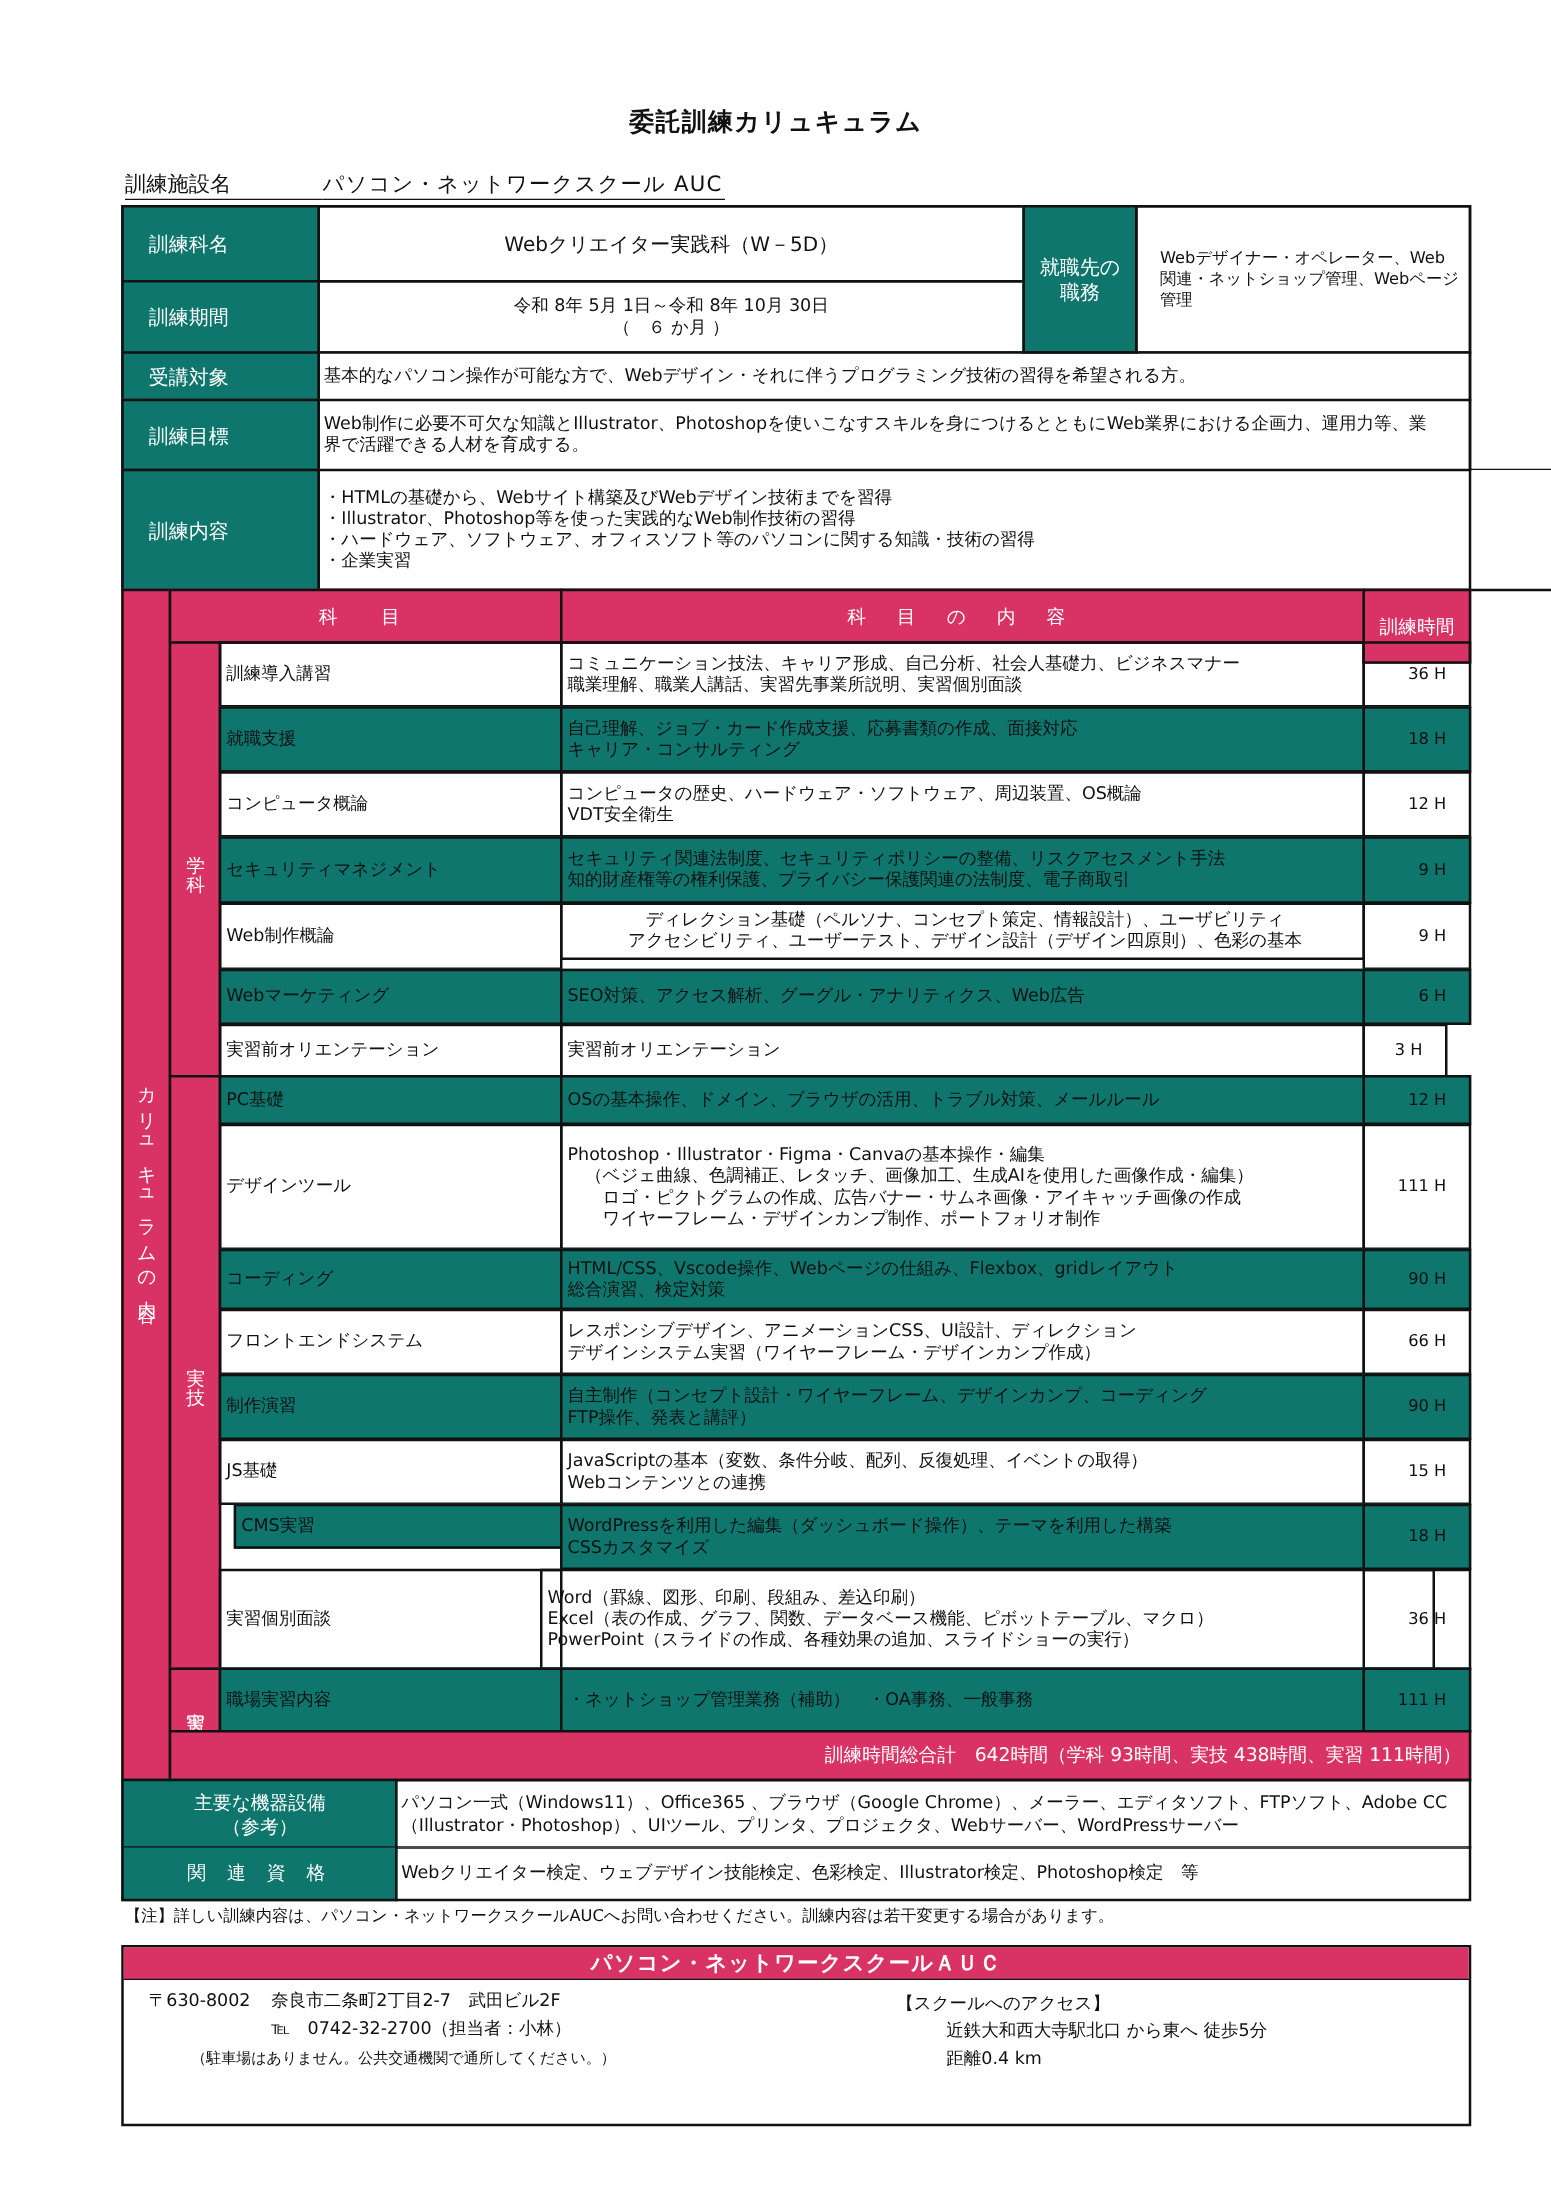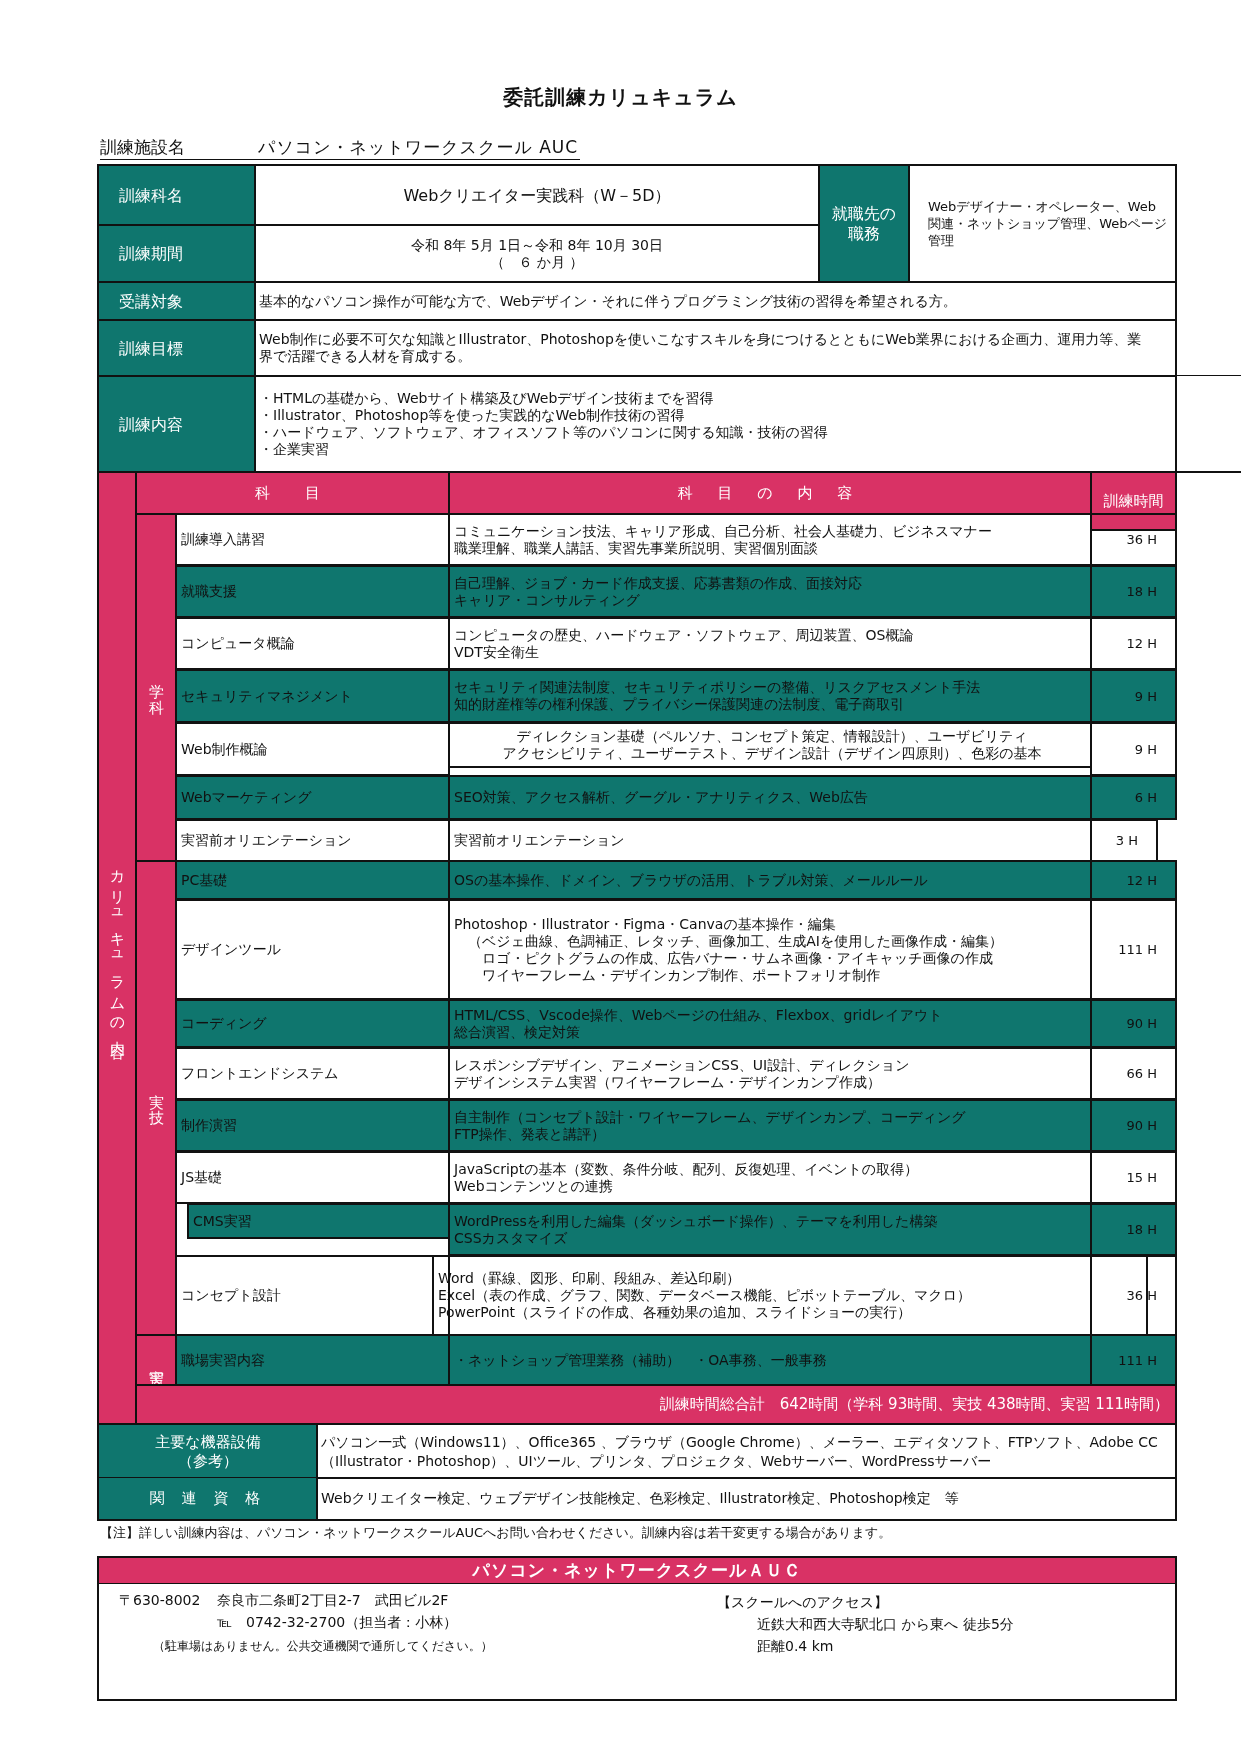--- a/index.html
+++ b/index.html
@@ -160,21 +160,21 @@
       <span style="white-space: pre;">JavaScriptの基本（変数、条件分岐、配列、反復処理、イベントの取得）</span>
       <span style="white-space: pre;">Webコンテンツとの連携</span>
     </div>
     <div class="cell hours " style="left: 1090px; top: 1151px; width: 87px; height: 53px; border-right-width: 2.5px;">15 H</div>
     <div class="cell txt blue" style="left: 175px; top: 1203px; width: 275px; height: 36px; font-size: 14px; margin-left: 12px;">CMS実習</div>
     <div class="cell txt multi blue" style="left: 448px; top: 1203px; width: 644px; height: 53px;">
       <span style="white-space: pre;">WordPressを利用した編集（ダッシュボード操作）、テーマを利用した構築</span>
       <span style="white-space: pre;">CSSカスタマイズ</span>
     </div>
     <div class="cell hours blue" style="left: 1090px; top: 1203px; width: 87px; height: 53px; border-right-width: 2.5px;">18 H</div>
-    <div class="cell txt " style="left: 175px; top: 1255px; width: 275px; height: 81px; font-size: 14px;">コンセプト設計</div>
+    <div class="cell txt " style="left: 175px; top: 1255px; width: 275px; height: 81px; font-size: 14px;">実習個別面談</div>
     <div class="cell txt multi " style="left: 432px; top: 1255px; width: 716px; height: 81px;">
       <span style="white-space: pre;">Word（罫線、図形、印刷、段組み、差込印刷）</span>
       <span style="white-space: pre;">Excel（表の作成、グラフ、関数、データベース機能、ピボットテーブル、マクロ）</span>
       <span style="white-space: pre;">PowerPoint（スライドの作成、各種効果の追加、スライドショーの実行）</span>
     </div>
     <div class="cell hours " style="left: 1090px; top: 1255px; width: 87px; height: 81px; border-right-width: 2.5px;">36 H</div>
     <div class="cell txt blue" style="left: 175px; top: 1334px; width: 275px; height: 52px; font-size: 14px;">職場実習内容</div>
     <div class="cell txt multi blue" style="left: 448px; top: 1334px; width: 644px; height: 52px;">
       <span style="white-space: pre;">・ネットショップ管理業務（補助）　・OA事務、一般事務</span>
     </div>

